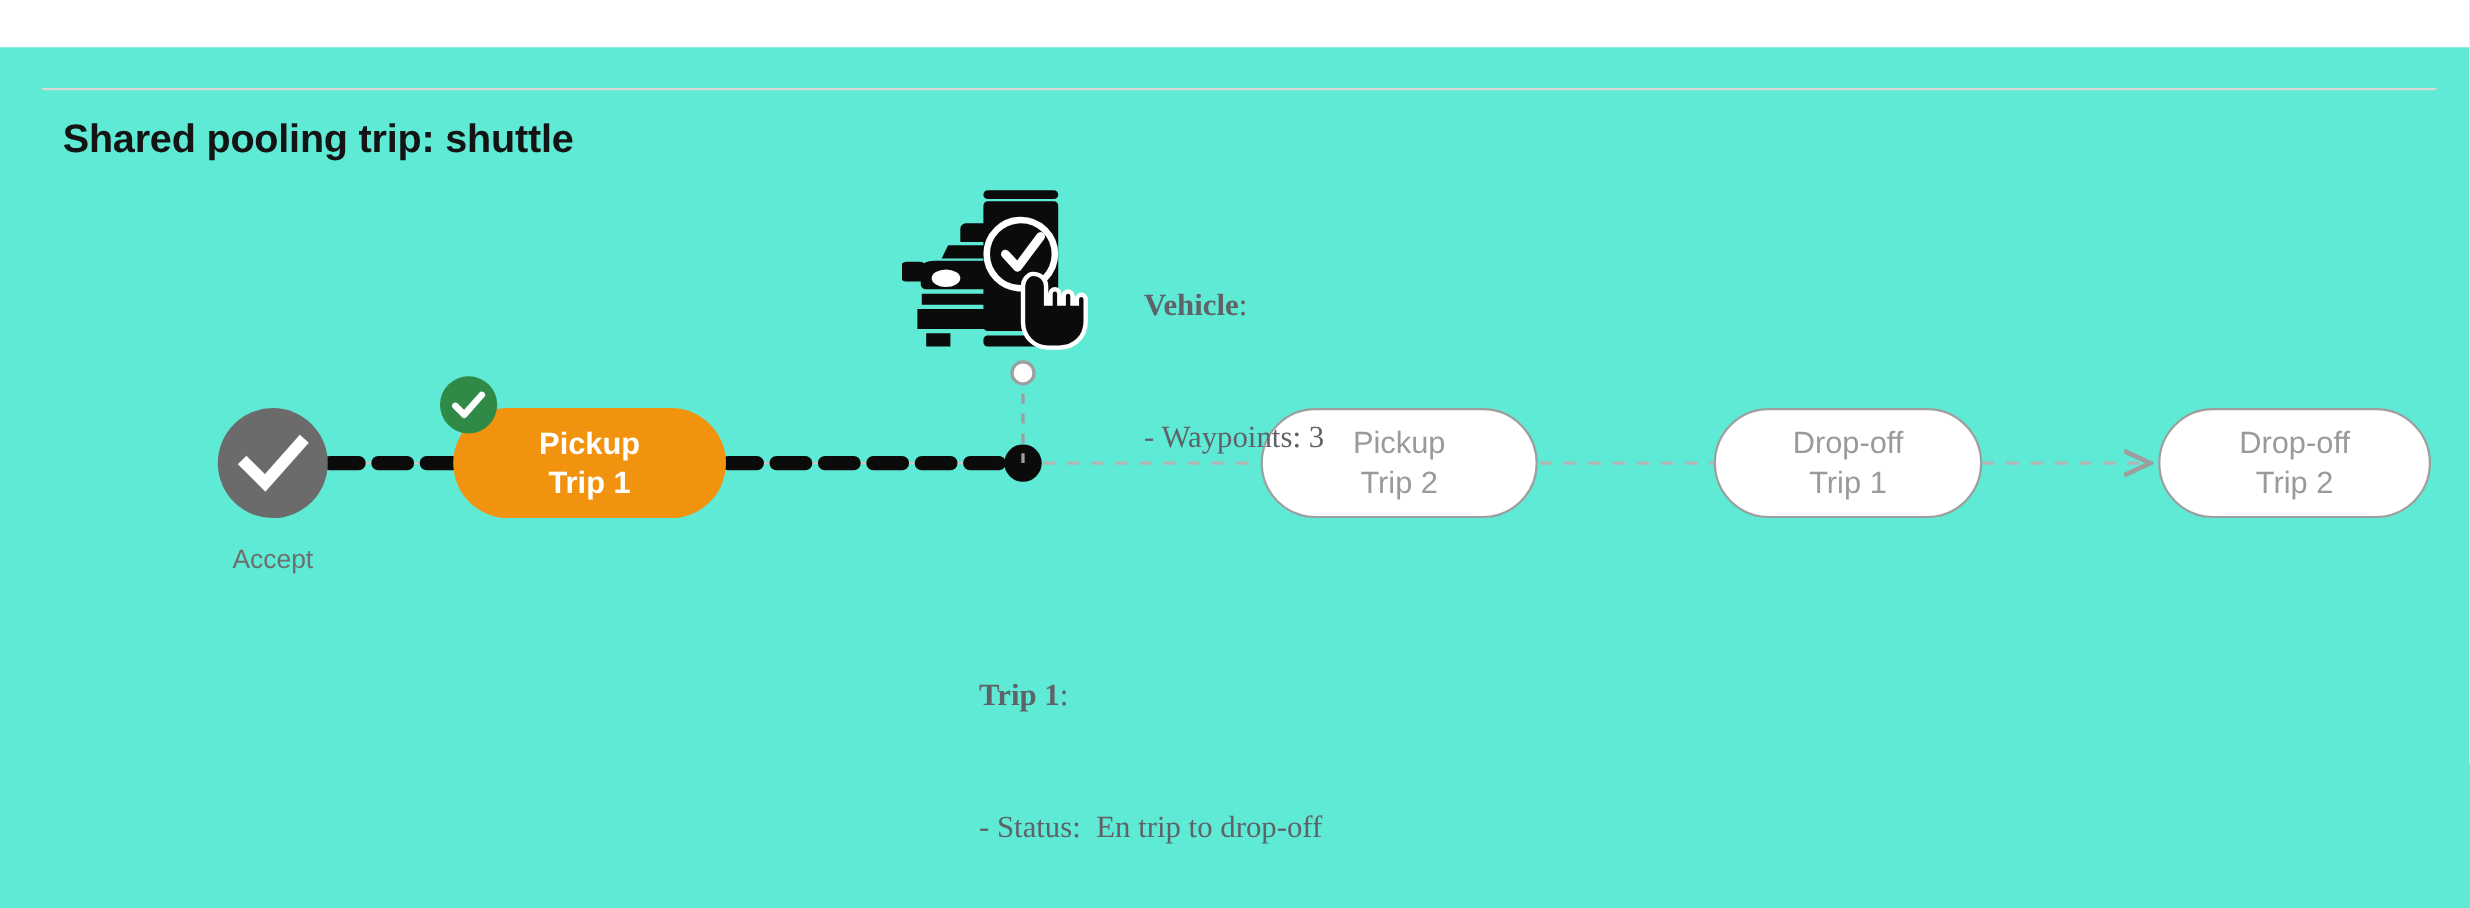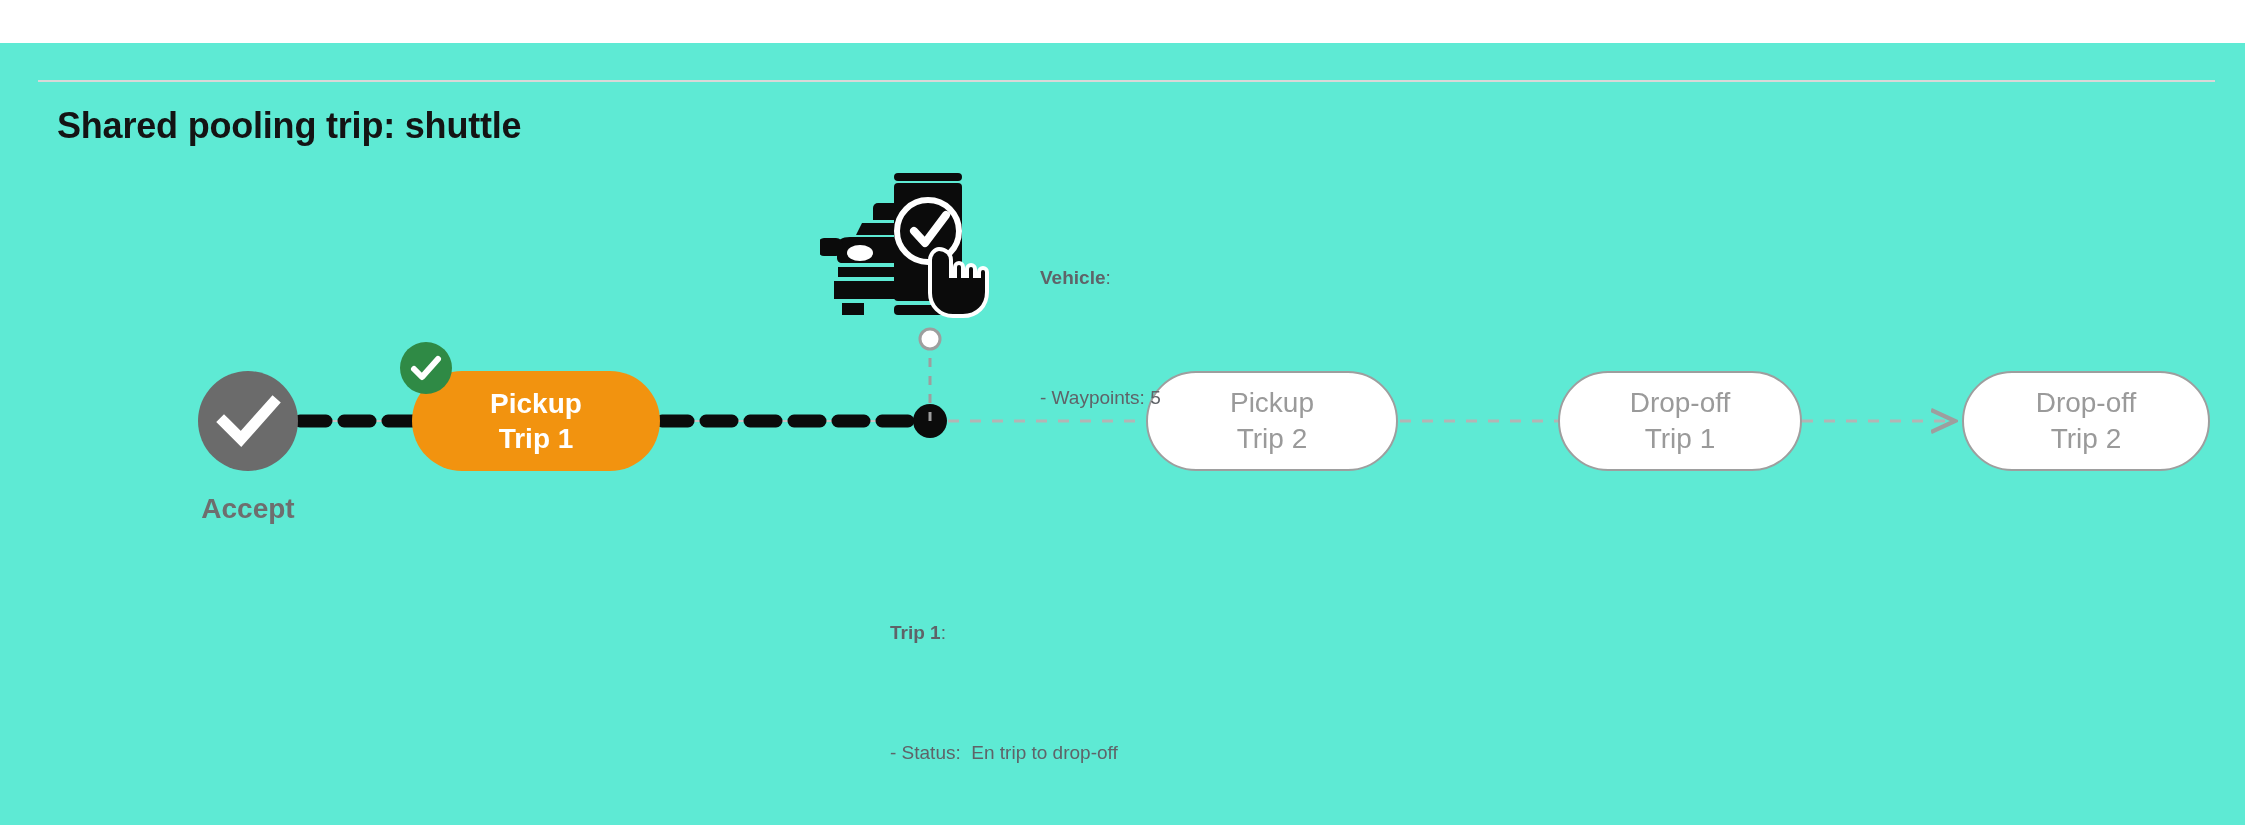--- a/index.html
+++ b/index.html
@@ -62,24 +62,23 @@
     height: 100px;
     border-radius: 50%;
     background: #6b6b6b;
   }
   .accept-label {
     position: absolute;
     left: 118px;
     top: 445px;
     width: 260px;
     text-align: center;
-    font-size: 28px;
+    font-size: 24px;
     line-height: 41px;
     color: #6e6e6e;
-    font-weight: bold;
   }
 
   
   .pill-active {
     position: absolute;
     left: 412px;
     top: 328px;
     width: 248px;
     height: 100px;
     border-radius: 50px;
@@ -119,23 +118,24 @@
     font-size: 28px;
     line-height: 36px;
     box-sizing: border-box;
   }
   .pill-ghost .l1, .pill-ghost .l2 { display: block; }
 
   
   .info {
     position: absolute;
     color: #5f6368;
-    font-size: 19px;
+    font-size: 28px;
     line-height: 40px;
     white-space: pre;
+    font-family: Liberation Serif, serif;
   }
   .info .hd { font-weight: bold; }
   .info-vehicle { left: 1040px; top: 135px; }
   .info-trips   { left: 890px;  top: 490px; }
 
   
   .veh-icon {
     position: absolute;
     left: 820px;
     top: 122px;
@@ -229,21 +229,21 @@
       <path d="M94 66 L105 78 L126 50" fill="none" stroke="#ffffff" stroke-width="8" stroke-linecap="round" stroke-linejoin="round"></path>
 
       <path d="M119 84 c7 0 12 5 12 11 v16 h4 v-9 a4 4 0 0 1 8 0 v9 h4 v-7 a4 4 0 0 1 8 0 v7 h4 v-4
                a4 4 0 0 1 8 0 v20 c0 14 -10 24 -24 24 h-10 c-13 0 -23 -10 -23 -23 v-33
                c0 -6 5 -11 9 -11 z" stroke="#ffffff" stroke-width="4"></path>
     </g>
   </svg>
 
   <div class="info info-vehicle">
     <div><span class="hd">Vehicle</span><span>:</span></div>
-    <div>- Waypoints: 5</div>
+    <div>- Waypoints: 3</div>
   </div>
 
   <div class="info info-trips">
     <div><span class="hd">Trip 1</span><span>:</span></div>
     <div>- Status:  En trip to drop-off</div>
     <div>- Remaining waypoints: 2</div>
     
     
     
   </div>

